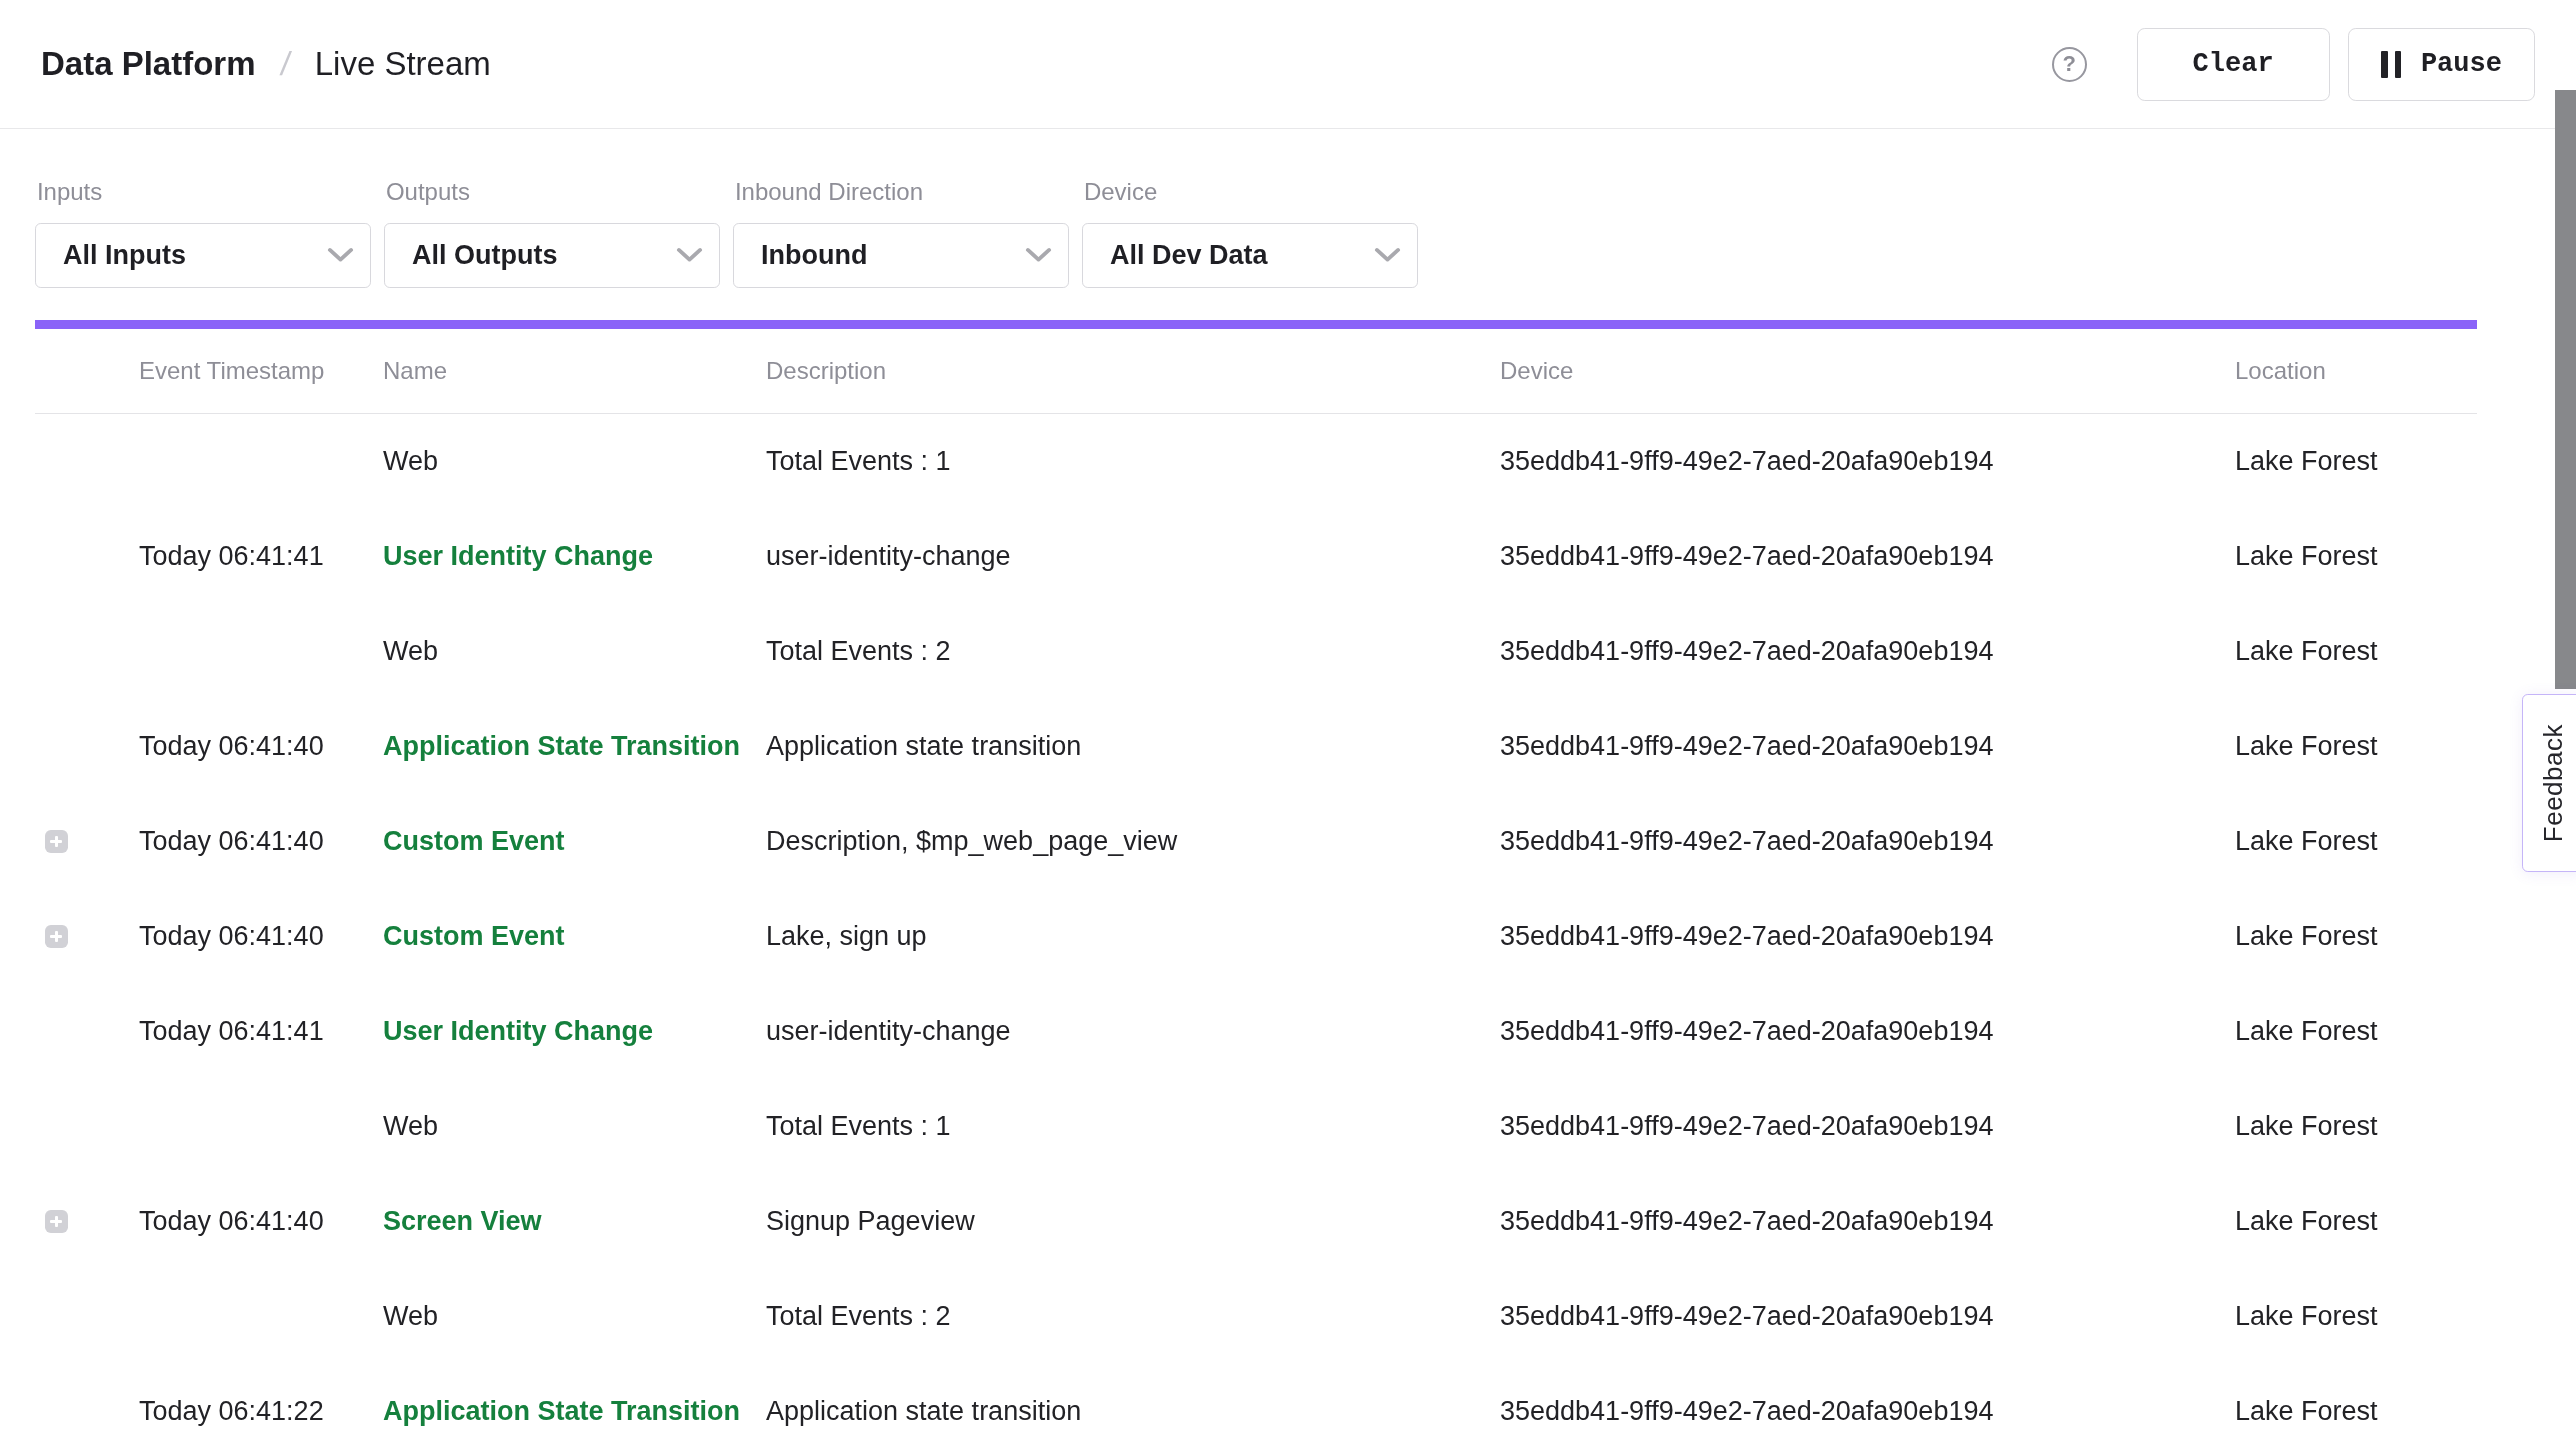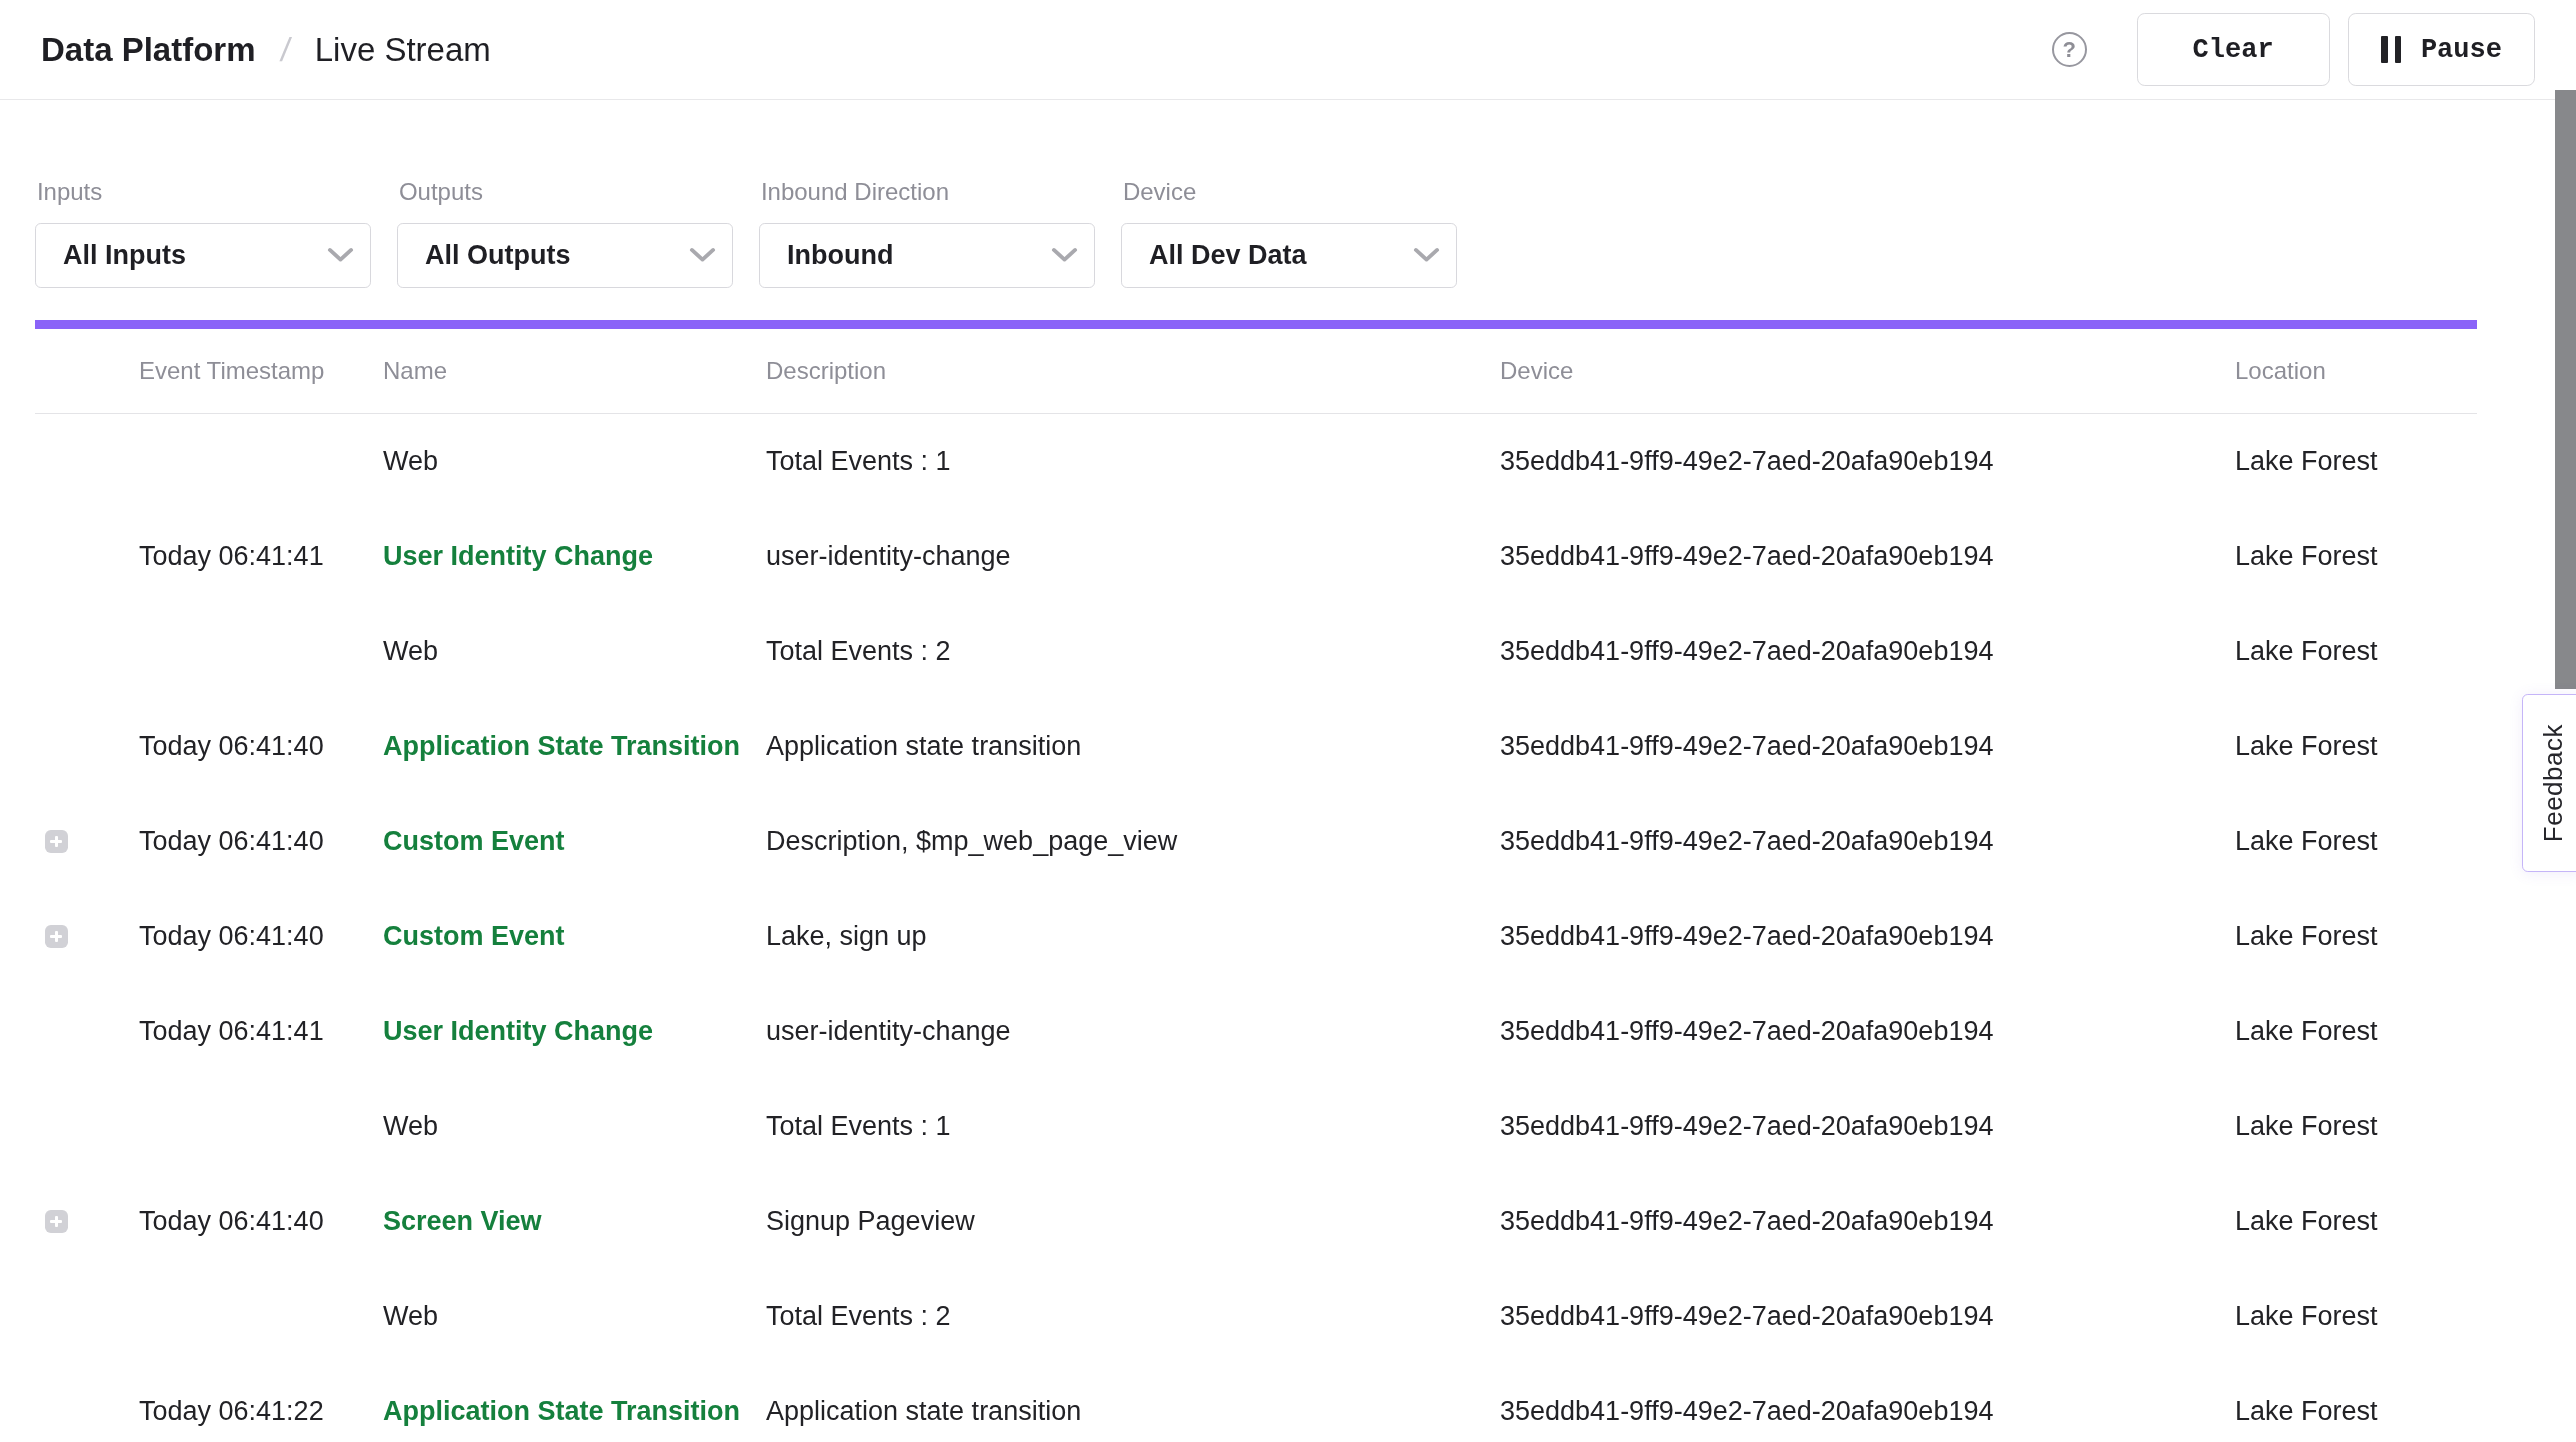--- a/index.html
+++ b/index.html
@@ -15,21 +15,21 @@
     --scrollbar: #87888b;
     --feedback-border: #c5b5f8;
     --gray-text: #8e8e97;
     --border: #d8d8dd;
     --light-line: #e6e6e9;
     --dark: #1f1f24;
   }
 
   
   .topbar {
-    position: absolute; top: 0; left: 0; width: 2576px; height: 100px;
+    position: absolute; top: 0; left: 0; width: 2576px; height: 129px;
     border-bottom: 1px solid #e8e8ea;
     display: flex; align-items: center; padding: 16px 41px;
   }
   .breadcrumb { display: flex; align-items: center; font-size: 33px; }
   .crumb-root { font-weight: 700; color: var(--dark); }
   .crumb-sep { color: #c9c9cf; font-size: 33px; margin: 0 25px; font-weight: 300; transform: skewX(-8deg); }
   .crumb-current { font-weight: 400; color: var(--dark); }
   .topbar-right { margin-left: auto; display: flex; align-items: center; }
   .help-icon {
     width: 35px; height: 35px; border: 2.4px solid #97979f; border-radius: 50%;
@@ -42,21 +42,21 @@
     display: flex; align-items: center; justify-content: center;
     font-size: 27px; font-weight: 700; color: var(--dark); cursor: pointer;
     font-family: Liberation Mono, monospace;
   }
   .btn-clear { width: 193px; margin-right: 18.4px; }
   .btn-pause { width: 187px; }
   .pause-icon { display: inline-flex; gap: 6.8px; margin-right: 19.4px; }
   .pause-icon i { display: block; width: 6.8px; height: 27px; background: #222226; border-radius: 1px; }
 
   
-  .filters { position: absolute; top: 133px; left: 35px; display: flex; gap: 26px; }
+  .filters { position: absolute; top: 133px; left: 35px; display: flex; gap: 13px; }
   .filter-group { width: 336px; }
   .filter-label { font-size: 24px; color: var(--gray-text); margin: 45px 0 16.5px 1.9px; }
   .filter-select {
     height: 65px; border: 1px solid var(--border); border-radius: 5.8px; background: #fff;
     display: flex; align-items: center; padding: 0 16px 0 27px;
     font-size: 27px; font-weight: 700; color: var(--dark); cursor: pointer;
   }
   .filter-select .chev { margin-left: auto; }
 
   

